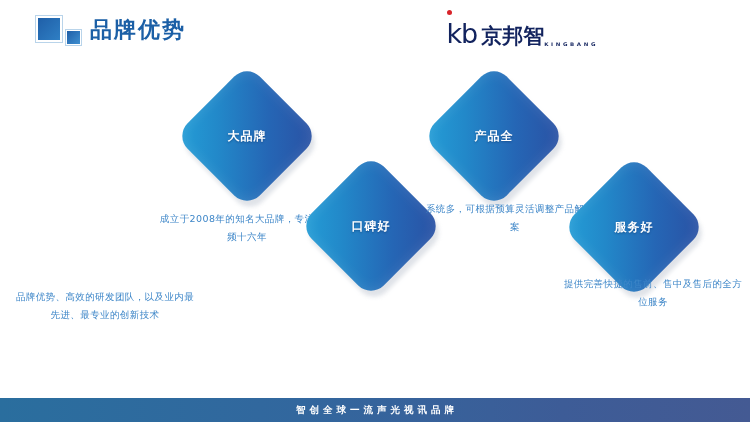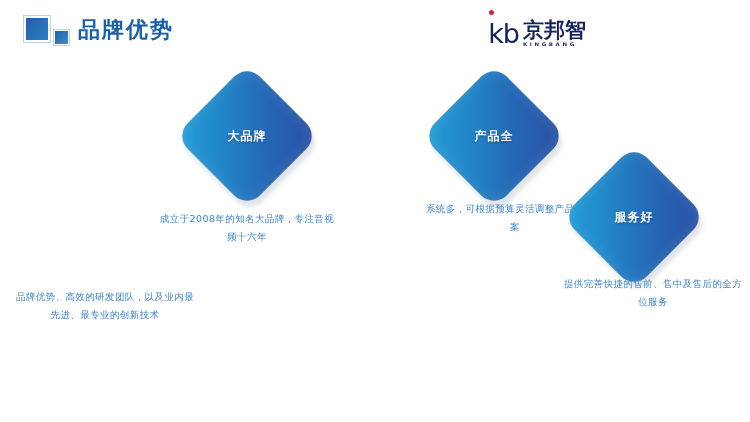--- a/index.html
+++ b/index.html
@@ -18,21 +18,21 @@
 
   .slide {
     position: absolute;
     inset: 0;
     background: #ffffff;
   }
 
   
   .header {
     position: absolute;
-    left: 4px; top: 0;
+    left: 16px; top: 0;
     width: 594px;
     height: 62px;
   }
   .sq-big {
     position: absolute;
     left: 20px; top: 16px;
     width: 26px; height: 26px;
     background: linear-gradient(135deg, #1f5fa8 0%, #2f7fc4 100%);
     border: 2px solid #ffffff;
     box-shadow: 0 0 0 1px #b9d4ea;
@@ -77,22 +77,22 @@
   }
   .logo-dot {
     position: absolute;
     left: 1px; top: -3px;
     width: 5px; height: 5px;
     border-radius: 50%;
     background: #d8232a;
   }
   .logo-cn {
     display: flex;
-    flex-direction: column;
-    align-items: flex-start;
+    flex-direction: row;
+    align-items: flex-end;
     line-height: 1;
   }
   .logo-cn-main {
     font-size: 21px;
     font-weight: bold;
     color: #12235e;
     letter-spacing: 0px;
     line-height: 22px;
   }
   .logo-cn-sub {
@@ -161,21 +161,21 @@
 
   #d2 { left: 196px; top: 85px;  }
   #c2 { left: 157px; top: 210px; }
 
   #d3 { left: 320px; top: 175px; }
   #c3 { left: 282px; top: 300px; }
 
   #d4 { left: 443px; top: 85px; text-decoration: underline;  }
   #c4 { left: 425px; top: 200px; }
 
-  #d5 { left: 583px; top: 166px; text-decoration: underline; }
+  #d5 { left: 583px; top: 176px; text-decoration: underline; }
   #c5 { left: 563px; top: 275px; }
 
   
   .footer {
     position: absolute;
     left: 0;
     bottom: 0;
     width: 750px;
     height: 24px;
     background: linear-gradient(90deg, #2a6e9e 0%, #32679e 40%, #3d5c97 75%, #445a93 100%);
@@ -214,29 +214,37 @@
 
   <div class="caption" id="c1">品牌优势、高效的研发团队，以及业内最先进、最专业的创新技术</div>
 
   <div class="diamond-wrap" id="d2">
     <div class="diamond-shadow"></div>
     <div class="diamond"></div>
     <div class="diamond-label">大品牌</div>
   </div>
   <div class="caption" id="c2">成立于2008年的知名大品牌，专注音视频十六年</div>
 
+  <div class="diamond-wrap" id="d3">
+    <div class="diamond-shadow"></div>
+    <div class="diamond"></div>
+    <div class="diamond-label">口碑好</div>
+  </div>
 
   <div class="diamond-wrap" id="d4">
     <div class="diamond-shadow"></div>
     <div class="diamond"></div>
     <div class="diamond-label">产品全</div>
   </div>
   <div class="caption" id="c4">系统多，可根据预算灵活调整产品解决方案</div>
 
   <div class="diamond-wrap" id="d5">
     <div class="diamond-shadow"></div>
     <div class="diamond"></div>
     <div class="diamond-label">服务好</div>
   </div>
   <div class="caption" id="c5">提供完善快捷的售前、售中及售后的全方位服务</div>
 
+  <div class="footer">
+    <span class="footer-text">智创全球一流声光视讯品牌</span>
+  </div>
 
 </div>
 
 </body></html>

